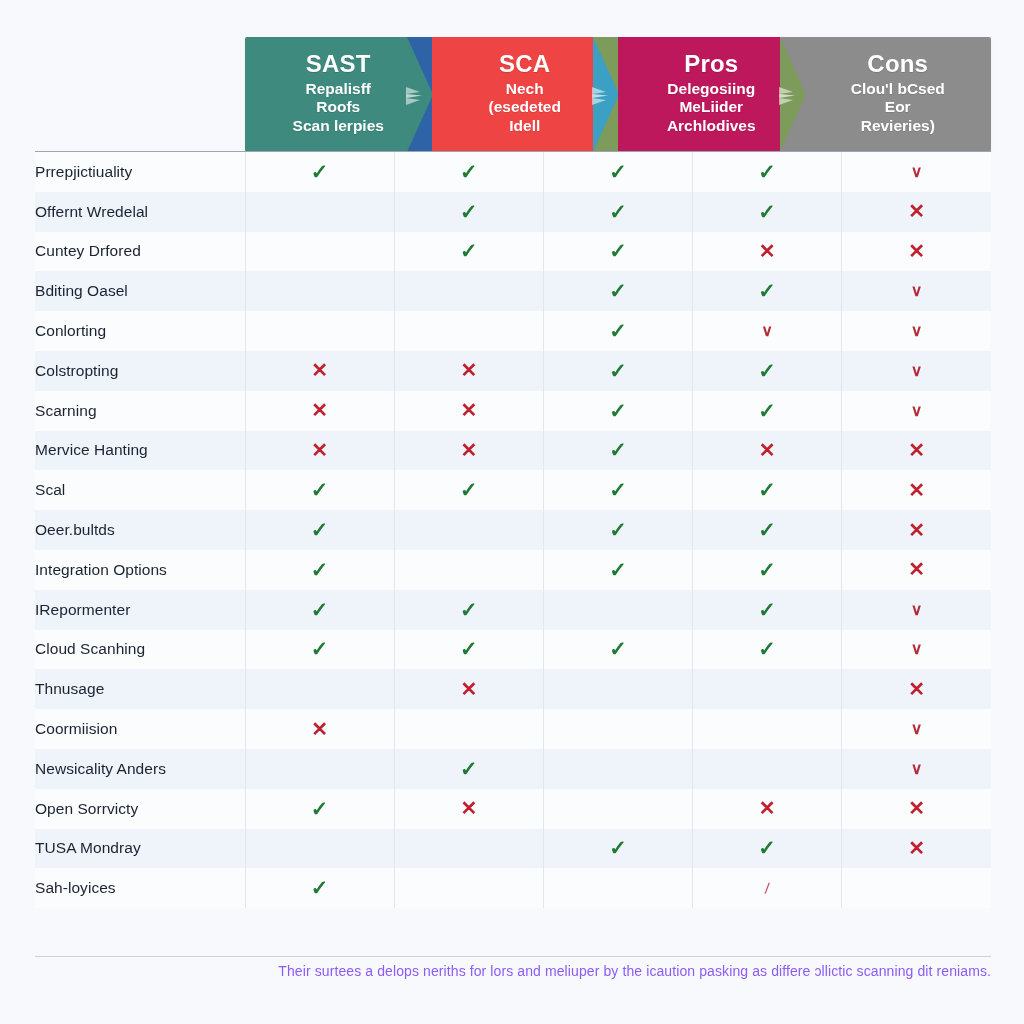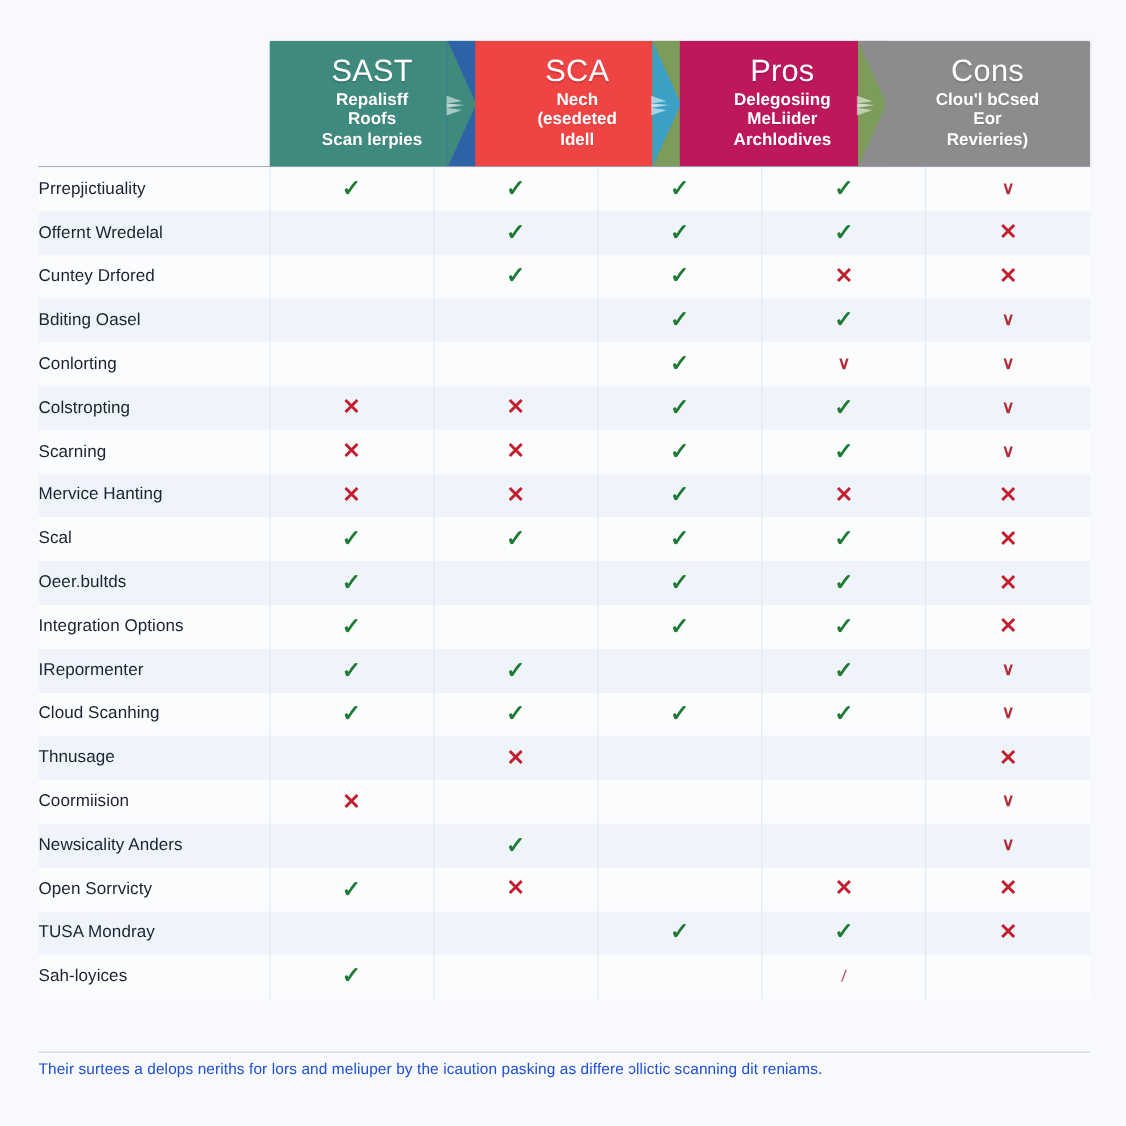--- a/index.html
+++ b/index.html
@@ -39,22 +39,22 @@
     display: flex;
     flex-direction: column;
     align-items: center;
     justify-content: center;
     color: #ffffff;
     text-align: center;
     padding: 6px 4px 8px 4px;
     box-sizing: border-box;
   }
   .hcell .htitle {
-    font-size: 28px;
-    font-weight: normal;
+    font-size: 24px;
+    font-weight: bold;
     line-height: 1.04;
     letter-spacing: 0.2px;
     margin-bottom: 3px;
     text-shadow: 0 1px 1px rgba(0,0,0,0.14);
   }
   .hcell .hsub {
     font-size: 15.5px;
     font-weight: bold;
     line-height: 1.18;
     text-shadow: 0 1px 1px rgba(0,0,0,0.10);
@@ -169,23 +169,23 @@
     height: 1px;
     background: #c9d1dd;
   }
 
   
   .footer-note {
     position: absolute;
     left: 35px;
     top: 962px;
     width: 956px;
-    text-align: left;
+    text-align: right;
     font-size: 14px;
-    color: #1d4ed8;
+    color: #8b5cf6;
     letter-spacing: 0.1px;
     line-height: 1.3;
   }
 </style>
 </head>
 <body>
 
 <div class="page">
 
   <div class="header-band">

